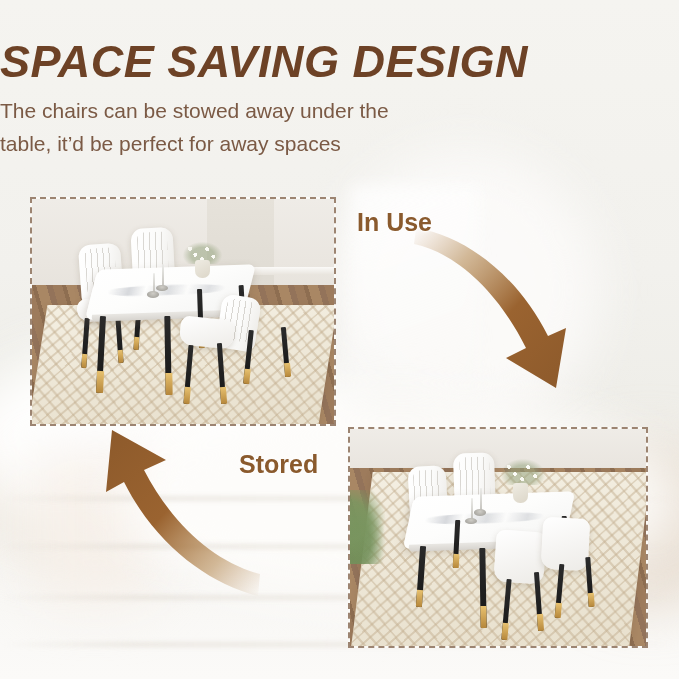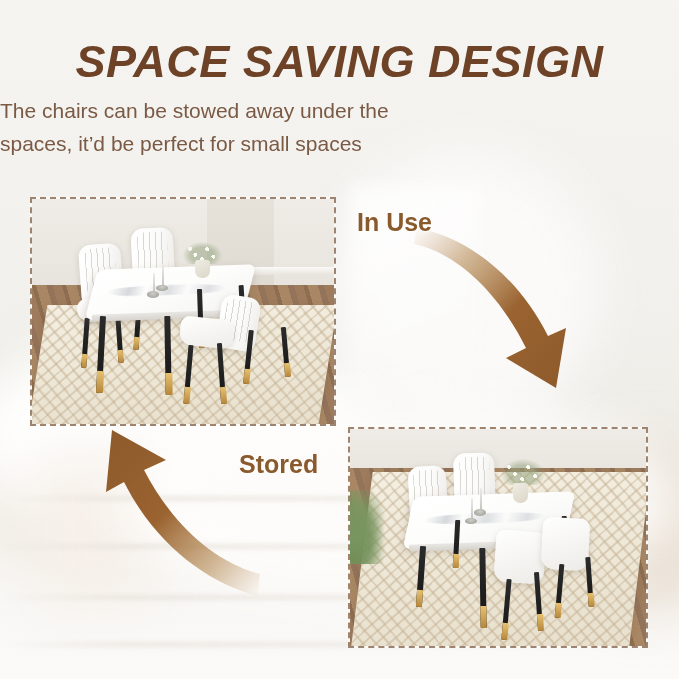--- a/index.html
+++ b/index.html
@@ -43,21 +43,20 @@
 
   .bg-soft-panel {
     position:absolute; left:350px; top:185px; width:130px; height:215px;
     background:linear-gradient(160deg,rgba(255,255,255,.75),rgba(248,247,244,.35));
     filter:blur(8px);
   }
 
   
   .headline {
     position:absolute; left:0; right:0; top:36px;
-    text-align:center;
     font-size:45px; font-weight:bold; font-style:italic;
     letter-spacing:.5px;
     color:#6d4226;
     white-space:nowrap;
   }
   .subline {
     position:absolute; left:0; right:0;
     text-align:left;
     font-size:21px;
     color:#7b5a45;
@@ -231,21 +230,21 @@
   <div class="bg-blob blob-wood-r"></div>
   <div class="bg-blob blob-pot"></div>
   <div class="bg-blob blob-sofa-mid"></div>
   <div class="bg-seam seam-1"></div>
   <div class="bg-seam seam-2"></div>
   <div class="bg-seam seam-3"></div>
   <div class="bg-seam seam-4"></div>
 
   <div class="headline">SPACE SAVING DESIGN</div>
   <div class="subline subline-1">The chairs can be stowed away under the</div>
-  <div class="subline subline-2">spaces,  it’d be perfect for small spaces</div>
+  <div class="subline subline-2">table,  it’d be perfect for away spaces</div>
 
   <div class="photo" id="photo-in-use">
     <div class="scene">
       <div class="wall"></div>
       <div class="wall-corner" style="left:58%;"></div>
       <div class="baseboard" style="top:38%;width:60%;"></div>
       <div class="baseboard" style="top:30%;left:58%;width:42%;"></div>
       <div class="floor" style="height:62%;"></div>
       <div class="rug" style="left:2%;top:47%;width:96%;height:53%;transform:skewX(-9deg);"></div>
 

